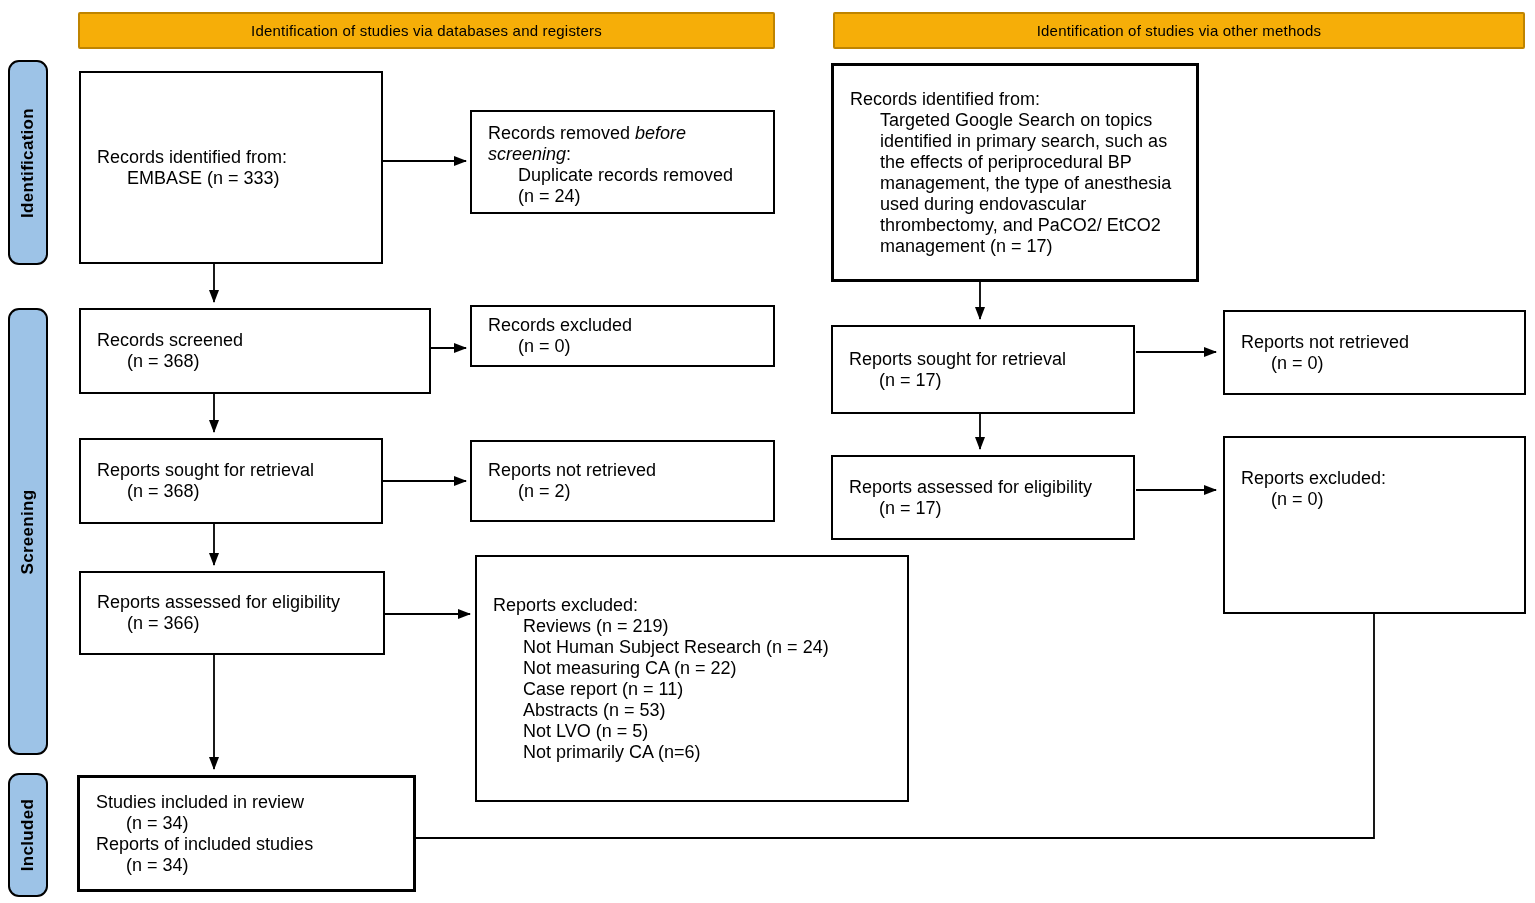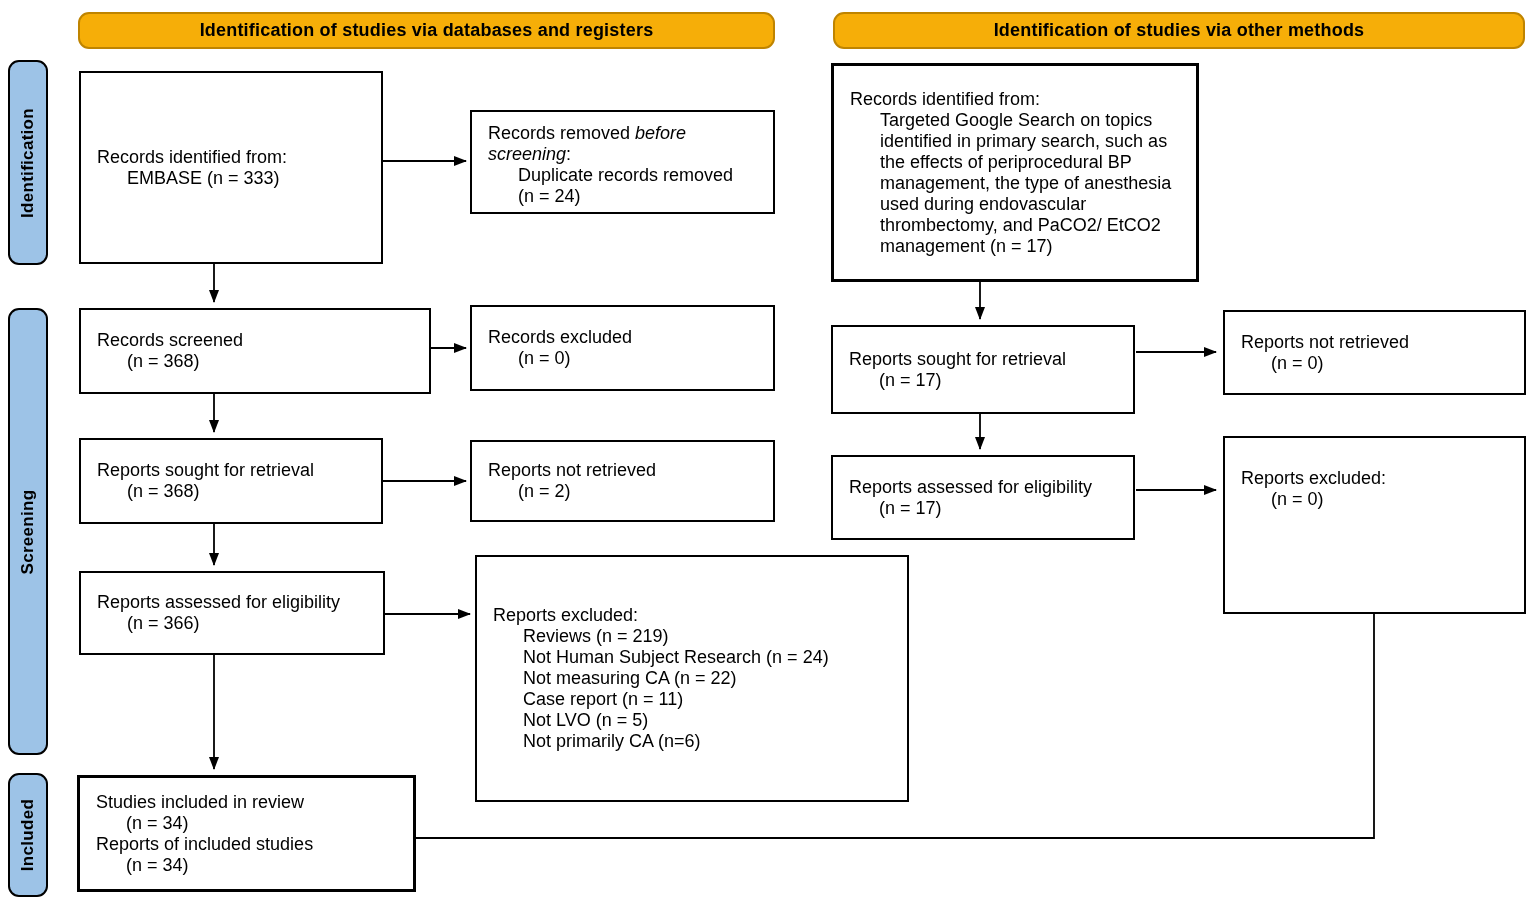--- a/index.html
+++ b/index.html
@@ -31,26 +31,26 @@
   .arrows path {
     fill: none;
     stroke: var(--arrow);
     stroke-width: 1.8;
   }
   .banner {
     position: absolute;
     z-index: 2;
     background: var(--header_fill);
     border: 2px solid var(--header_border);
-    border-radius: 11px;
+    border-radius: 2px;
     display: flex;
     align-items: center;
     justify-content: center;
-    font-weight: bold;
-    font-size: 18px;
+    font-weight: normal;
+    font-size: 15px;
     letter-spacing: 0.2px;
   }
   .stage {
     position: absolute;
     z-index: 2;
     width: 40px;
     background: var(--stage_fill);
     border: 2px solid #000;
     border-radius: 11px;
     display: flex;
@@ -132,21 +132,21 @@
         <div class="line indent">Duplicate records removed</div>
         <div class="line indent">(n = 24)</div>
       </div>
   </div>
 
   <div class="box" style="left:79px; top:308px; width:352px; height:86px;">
       <div class="line">Records screened</div>
       <div class="line indent">(n = 368)</div>
     </div>
 
-  <div class="box" style="left:470px; top:305px; width:305px; height:86px;">
+  <div class="box" style="left:470px; top:305px; width:305px; height:62px;">
       <div class="line">Records excluded</div>
       <div class="line indent">(n = 0)</div>
     </div>
 
   <div class="box" style="left:79px; top:438px; width:304px; height:86px;">
       <div class="line">Reports sought for retrieval</div>
       <div class="line indent">(n = 368)</div>
     </div>
 
   <div class="box" style="left:470px; top:440px; width:305px; height:82px;">
@@ -158,20 +158,21 @@
       <div class="line">Reports assessed for eligibility</div>
       <div class="line indent">(n = 366)</div>
     </div>
 
   <div class="box" style="left:475px; top:555px; width:434px; height:247px;">
       <div class="line">Reports excluded:</div>
       <div class="line indent">Reviews (n = 219)</div>
       <div class="line indent">Not Human Subject Research (n = 24)</div>
       <div class="line indent">Not measuring CA (n = 22)</div>
       <div class="line indent">Case report (n = 11)</div>
+      <div class="line indent">Abstracts (n = 53)</div>
       <div class="line indent">Not LVO (n = 5)</div>
       <div class="line indent">Not primarily CA (n=6)</div>
     </div>
 
   <div class="box" style="left:77px; top:775px; width:339px; height:117px; border-width:3px;">
       <div class="line">Studies included in review</div>
       <div class="line indent">(n = 34)</div>
       <div class="line">Reports of included studies</div>
       <div class="line indent">(n = 34)</div>
     </div>

